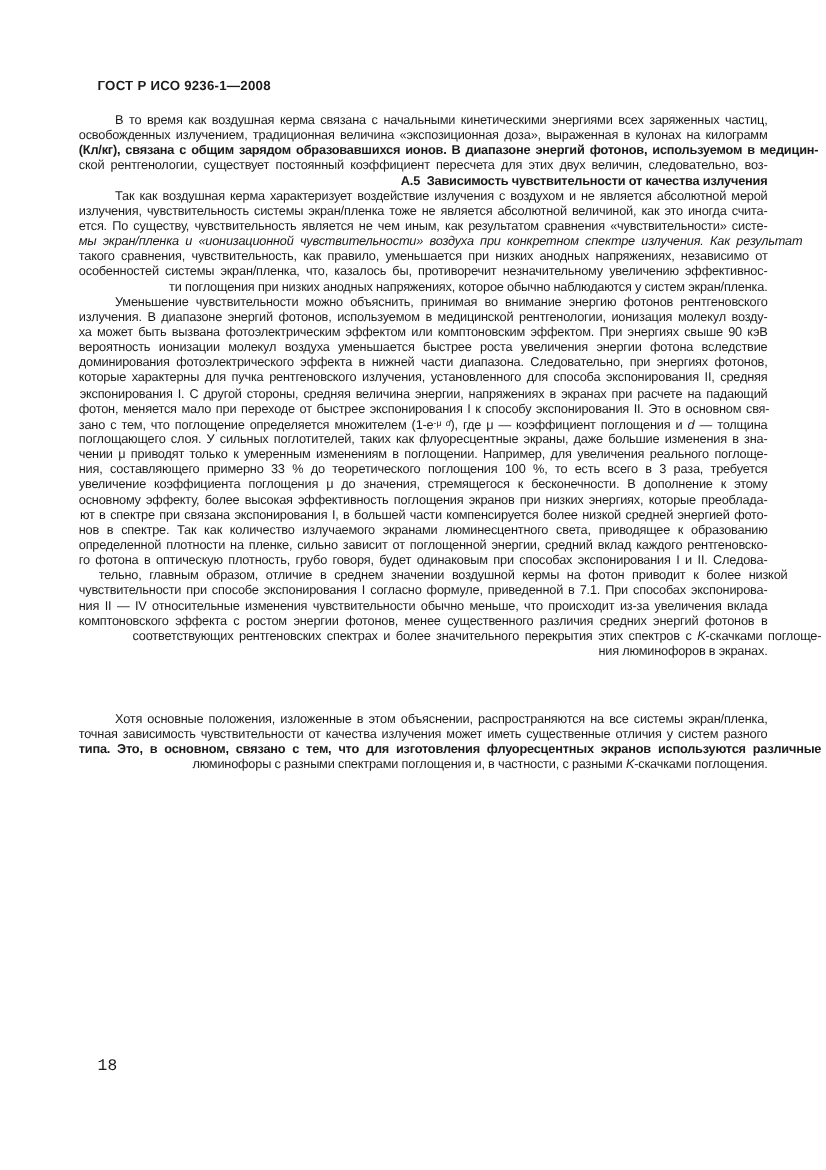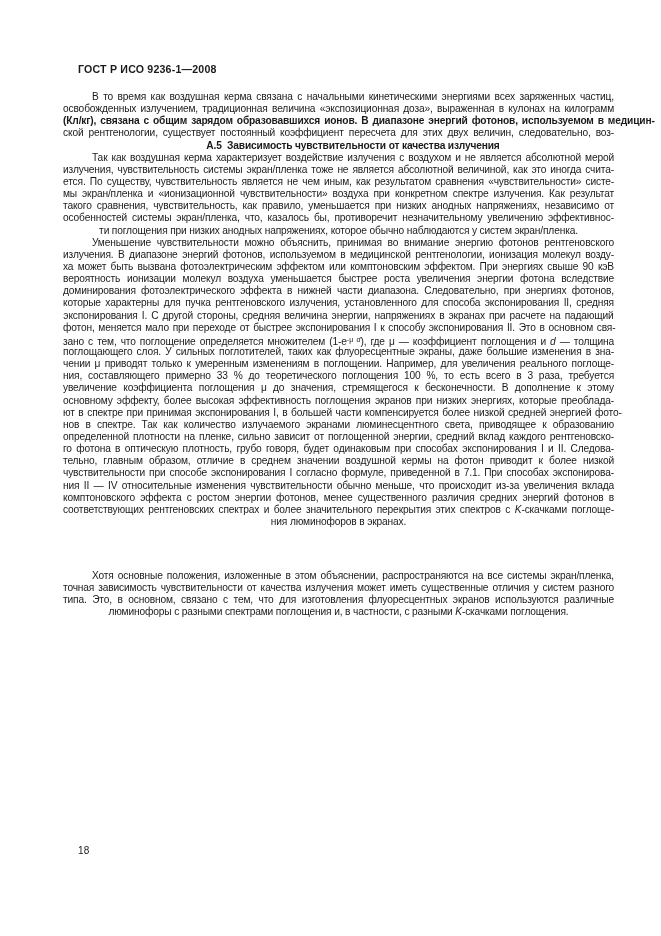--- a/index.html
+++ b/index.html
@@ -24,37 +24,38 @@
     left: 63px; top: 91px;
     width: 551px;
   }
   .block { margin: 0; padding: 0; }
   .line {
     white-space: nowrap;
     height: 12.15px;
     line-height: 12.15px;
     font-size: 10.2px;
     letter-spacing: -0.15px;
-    text-align: center;
+    text-align: right;
     overflow: visible;
   }
   .line.ind { text-indent: 29px; }
   .block.heading .line { font-weight: bold; }
   .it { font-style: italic; }
   .sup, .supit {
     font-size: 7px;
     letter-spacing: 0;
     vertical-align: 2.6px;
   }
   .supit { font-style: italic; }
   .page-number {
     position: absolute;
     left: 78px; top: 845px;
-    font-size: 10px;
+    font-size: 13px;
     letter-spacing: 0.2px;
+    font-family: Liberation Mono, monospace;
   }
 </style>
 </head>
 <body>
 
 <div class="running-header">ГОСТ Р ИСО 9236-1—2008</div>
 
 <div class="page-body">
     <div class="block paragraph">
       <div class="line just ind" style="word-spacing: 1.83px;"><span>В то время как воздушная керма связана с начальными кинетическими энергиями всех заряженных частиц,</span></div>
@@ -62,52 +63,52 @@
       <div class="line just" style="word-spacing: 1.34px; font-weight: bold;"><span>(Кл/кг), связана с общим зарядом образовавшихся ионов. В диапазоне энергий фотонов, используемом в медицин-</span></div>
       <div class="line just" style="word-spacing: 2.3px;"><span>ской рентгенологии, существует постоянный коэффициент пересчета для этих двух величин, следовательно, воз-</span></div>
     </div>
     <div class="block heading">
       <div class="line ind"><span>А.5&nbsp; Зависимость чувствительности от качества излучения</span></div>
     </div>
     <div class="block paragraph">
       <div class="line just ind" style="word-spacing: 1.42px;"><span>Так как воздушная керма характеризует воздействие излучения с воздухом и не является абсолютной мерой</span></div>
       <div class="line just" style="word-spacing: 1.36px;"><span>излучения, чувствительность системы экран/пленка тоже не является абсолютной величиной, как это иногда счита-</span></div>
       <div class="line just" style="word-spacing: 1.54px;"><span>ется. По существу, чувствительность является не чем иным, как результатом сравнения «чувствительности» систе-</span></div>
-      <div class="line just" style="word-spacing: 2.37px;"><span>мы экран/пленка и «ионизационной чувствительности» воздуха при конкретном спектре излучения. Как результат</span></div>
+      <div class="line just" style="word-spacing: 2.37px; font-style: italic;"><span>мы экран/пленка и «ионизационной чувствительности» воздуха при конкретном спектре излучения. Как результат</span></div>
       <div class="line just" style="word-spacing: 2.39px;"><span>такого сравнения, чувствительность, как правило, уменьшается при низких анодных напряжениях, независимо от</span></div>
       <div class="line just" style="word-spacing: 2.28px;"><span>особенностей системы экран/пленка, что, казалось бы, противоречит незначительному увеличению эффективнос-</span></div>
       <div class="line"><span>ти поглощения при низких анодных напряжениях, которое обычно наблюдаются у систем экран/пленка.</span></div>
     </div>
     <div class="block paragraph">
       <div class="line just ind" style="word-spacing: 3.07px;"><span>Уменьшение чувствительности можно объяснить, принимая во внимание энергию фотонов рентгеновского</span></div>
       <div class="line just" style="word-spacing: 1.83px;"><span>излучения. В диапазоне энергий фотонов, используемом в медицинской рентгенологии, ионизация молекул возду-</span></div>
       <div class="line just" style="word-spacing: 1.62px;"><span>ха может быть вызвана фотоэлектрическим эффектом или комптоновским эффектом. При энергиях свыше 90 кэВ</span></div>
       <div class="line just" style="word-spacing: 4.07px;"><span>вероятность ионизации молекул воздуха уменьшается быстрее роста увеличения энергии фотона вследствие</span></div>
       <div class="line just" style="word-spacing: 2.57px;"><span>доминирования фотоэлектрического эффекта в нижней части диапазона. Следовательно, при энергиях фотонов,</span></div>
       <div class="line just" style="word-spacing: 1.84px;"><span>которые характерны для пучка рентгеновского излучения, установленного для способа экспонирования II, средняя</span></div>
       <div class="line just" style="word-spacing: 1.38px;"><span>экспонирования I. С другой стороны, средняя величина энергии, напряжениях в экранах при расчете на падающий</span></div>
       <div class="line just" style="word-spacing: 1.04px;"><span>фотон, меняется мало при переходе от быстрее экспонирования I к способу экспонирования II. Это в основном свя-</span></div>
       <div class="line just" style="word-spacing: 1.4px;"><span>зано с тем, что поглощение определяется множителем (1-e</span><span class="sup">-μ&nbsp;</span><span class="supit">d</span><span>), где μ — коэффициент поглощения и </span><span class="it">d</span><span> — толщина</span></div>
       <div class="line just" style="word-spacing: 1.53px;"><span>поглощающего слоя. У сильных поглотителей, таких как флуоресцентные экраны, даже большие изменения в зна-</span></div>
       <div class="line just" style="word-spacing: 1.69px;"><span>чении μ приводят только к умеренным изменениям в поглощении. Например, для увеличения реального поглоще-</span></div>
       <div class="line just" style="word-spacing: 3.25px;"><span>ния, составляющего примерно 33 % до теоретического поглощения 100 %, то есть всего в 3 раза, требуется</span></div>
       <div class="line just" style="word-spacing: 3.75px;"><span>увеличение коэффициента поглощения μ до значения, стремящегося к бесконечности. В дополнение к этому</span></div>
       <div class="line just" style="word-spacing: 1.55px;"><span>основному эффекту, более высокая эффективность поглощения экранов при низких энергиях, которые преоблада-</span></div>
-      <div class="line just" style="word-spacing: 0.89px;"><span>ют в спектре при принимая экспонирования I, в большей части компенсируется более низкой средней энергией фото-</span></div>
+      <div class="line just" style="word-spacing: 0.89px;"><span>ют в спектре при связана экспонирования I, в большей части компенсируется более низкой средней энергией фото-</span></div>
       <div class="line just" style="word-spacing: 3.53px;"><span>нов в спектре. Так как количество излучаемого экранами люминесцентного света, приводящее к образованию</span></div>
       <div class="line just" style="word-spacing: 1.32px;"><span>определенной плотности на пленке, сильно зависит от поглощенной энергии, средний вклад каждого рентгеновско-</span></div>
       <div class="line just" style="word-spacing: 1.73px;"><span>го фотона в оптическую плотность, грубо говоря, будет одинаковым при способах экспонирования I и II. Следова-</span></div>
-      <div class="line just" style="word-spacing: 3.47px;"><span>тельно, главным образом, отличие в среднем значении воздушной кермы на фотон приводит к более низкой</span></div>
+      <div class="line just" style="word-spacing: 3.47px; margin-left: 16px;"><span>тельно, главным образом, отличие в среднем значении воздушной кермы на фотон приводит к более низкой</span></div>
       <div class="line just" style="word-spacing: 1.34px;"><span>чувствительности при способе экспонирования I согласно формуле, приведенной в 7.1. При способах экспонирова-</span></div>
       <div class="line just" style="word-spacing: 1.71px;"><span>ния II — IV относительные изменения чувствительности обычно меньше, что происходит из-за увеличения вклада</span></div>
       <div class="line just" style="word-spacing: 2.5px;"><span>комптоновского эффекта с ростом энергии фотонов, менее существенного различия средних энергий фотонов в</span></div>
-      <div class="line just" style="word-spacing: 1.78px;"><span>соответствующих рентгеновских спектрах и более значительного перекрытия этих спектров с </span><span class="it">K</span><span>-скачками поглоще-</span></div>
+      <div class="line just" style="word-spacing: 1.78px; margin-left: 43px;"><span>соответствующих рентгеновских спектрах и более значительного перекрытия этих спектров с </span><span class="it">K</span><span>-скачками поглоще-</span></div>
       <div class="line"><span>ния люминофоров в экранах.</span></div>
     </div>
     <div class="block paragraph">
       <div class="line just ind" style="word-spacing: 1.46px; margin-top: 42px;"><span>Хотя основные положения, изложенные в этом объяснении, распространяются на все системы экран/пленка,</span></div>
       <div class="line just" style="word-spacing: 1.38px;"><span>точная зависимость чувствительности от качества излучения может иметь существенные отличия у систем разного</span></div>
-      <div class="line just" style="word-spacing: 2.86px;"><span>типа. Это, в основном, связано с тем, что для изготовления флуоресцентных экранов используются различные</span></div>
+      <div class="line just" style="word-spacing: 2.86px; font-weight: bold;"><span>типа. Это, в основном, связано с тем, что для изготовления флуоресцентных экранов используются различные</span></div>
       <div class="line"><span>люминофоры с разными спектрами поглощения и, в частности, с разными </span><span class="it">K</span><span>-скачками поглощения.</span></div>
     </div>
   </div>
 
 <div class="page-number">18</div>
 
 </body></html>

